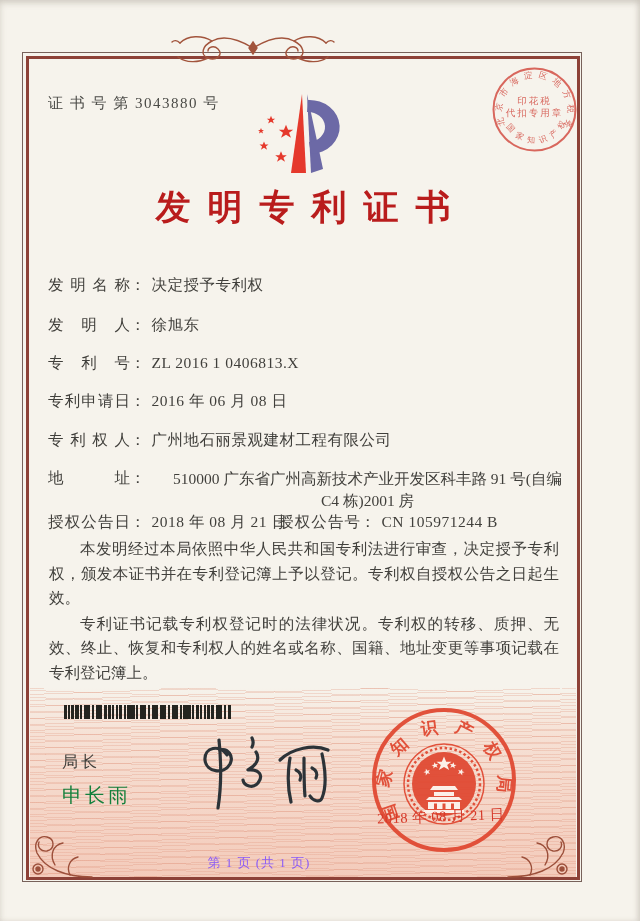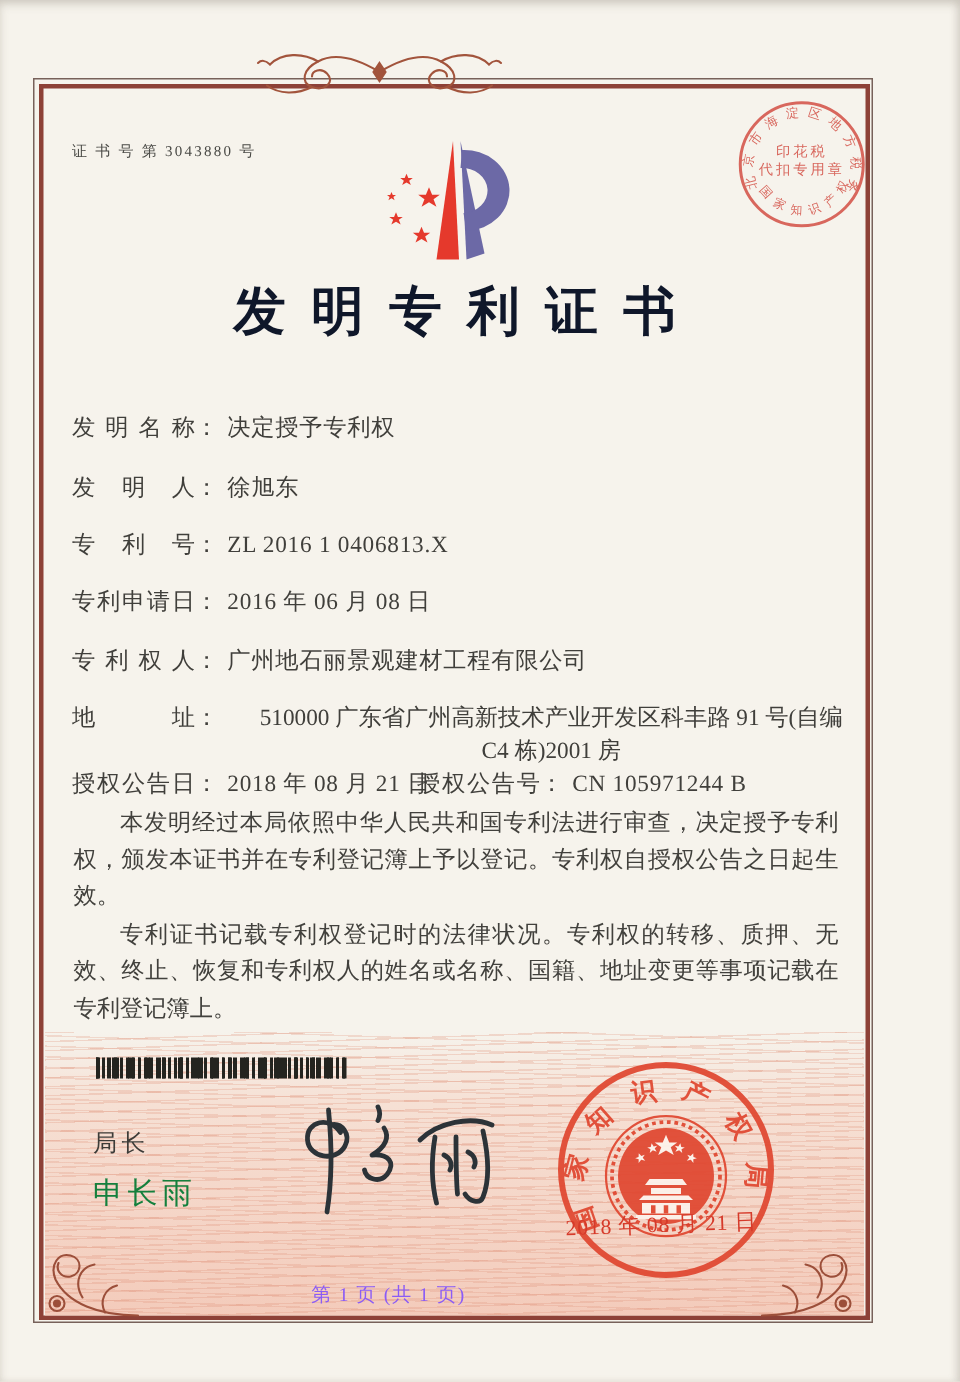--- a/index.html
+++ b/index.html
@@ -11,24 +11,24 @@
                border:1px solid #77615a;}
   .frame-inner{position:absolute;left:26px;top:56px;width:548px;height:818px;
                border:3px solid #8d4137;}
   
   .wave-band{position:absolute;left:30px;top:688px;width:546px;height:189px;
      background:
        repeating-linear-gradient(178deg, rgba(224,148,124,0.30) 0 1px, rgba(255,255,255,0) 1px 6px),
        repeating-linear-gradient(182deg, rgba(224,148,124,0.28) 0 1px, rgba(255,255,255,0) 1px 7px),
        linear-gradient(to bottom, rgba(246,216,203,0) 0%, rgba(246,209,193,0.55) 25%, rgba(243,196,178,0.85) 100%);}
   
-  .cert-no{position:absolute;left:48px;top:94px;font-size:10px;color:#4a4a46;letter-spacing:1.5px;}
+  .cert-no{position:absolute;left:48px;top:94px;font-size:15px;color:#4a4a46;letter-spacing:1.5px;}
   .logo{position:absolute;left:250px;top:90px;width:100px;height:88px;}
   .title{position:absolute;left:29px;top:184px;width:548px;text-align:center;
-         font-size:35px;font-weight:700;color:#0f172a;letter-spacing:17px;text-indent:17px;}
+         font-size:35px;font-weight:700;color:#b91c1c;letter-spacing:17px;text-indent:17px;}
   
   .frow{position:absolute;left:48px;font-size:15.5px;color:#403f3b;white-space:nowrap;}
   .flabel{display:inline-block;width:82px;text-align:justify;text-align-last:justify;}
   .fcolon{display:inline-block;margin-right:6px;}
   .fvalue{letter-spacing:.5px;}
   .fvalue-block{display:inline-block;vertical-align:top;white-space:normal;width:432px;line-height:22px;text-align:center;}
   .pair2{position:absolute;left:230px;top:0;}
   
   .bodytext{position:absolute;left:48px;top:536px;width:512px;font-size:15.5px;line-height:24.5px;
             color:#42413d;text-align:justify;}

